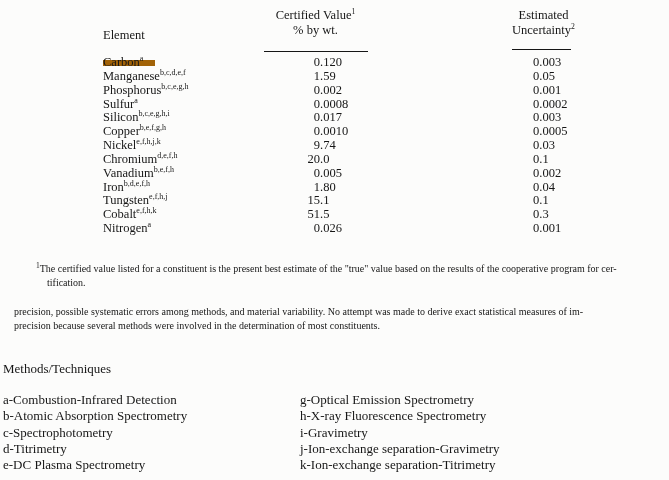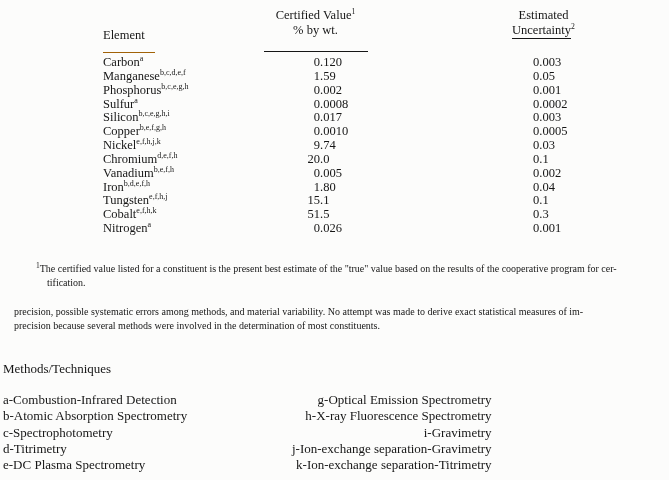--- a/index.html
+++ b/index.html
@@ -9,25 +9,25 @@
     background:#fcfcfb;
     color:#161616;
     position:relative;
     overflow:hidden;
   }
   .page { position:absolute; inset:0; }
   sup { font-size:0.62em; vertical-align:super; line-height:0; }
 
   
   .th-element { position:absolute; left:103px; top:28px; font-size:12.5px; }
-  .th-element .u { display:inline-block; border-bottom:1px solid #a16207; padding:0 10px 9px 0; }
+  .th-element .u { display:inline-block; border-bottom:6px solid #a16207; padding:0 10px 17px 0; }
   .th-value { position:absolute; left:248px; top:8px; width:135px; text-align:center; font-size:12.5px; line-height:15px; }
   .th-value .u2 { display:inline-block; width:104px; border-bottom:1px solid #161616; padding-bottom:13px; }
   .th-unc { position:absolute; left:480px; top:8px; width:127px; text-align:center; font-size:12.5px; line-height:15px; }
-  .th-unc .u { border-bottom:1px solid #161616; padding-bottom:1px; }
+  .th-unc .u { border-bottom:1px solid #161616; padding-bottom:12px; }
 
   
   .tbody { position:absolute; left:0; top:56px; width:540px; }
   .row { position:relative; height:13.85px; font-size:12.5px; }
   .cell { position:absolute; top:0; line-height:13.85px; white-space:nowrap; }
   .el { left:103px; }
   .el sup { font-size:8px; }
   .val { left:278px; }
   .vint { display:inline-block; width:42px; text-align:right; }
   .unc { left:533px; }
@@ -36,21 +36,21 @@
   .footnote { position:absolute; left:3px; width:664px; font-size:10px; line-height:14px; }
   #footnote-1 { top:262px;margin-left:33px; }
   #footnote-2 { top:305px; }
   .fn-line.cont { padding-left:11px; }
   .footnote sup { font-size:7.5px; }
 
   
   .methods-heading { position:absolute; left:3px; top:361px; font-size:13px; }
   .methods-col { position:absolute; top:392px; font-size:13px; line-height:16.3px; white-space:nowrap; }
   #methods-left { left:3px; }
-  #methods-right { left:292px;text-align:right; }
+  #methods-right { left:300px; }
 </style>
 </head>
 <body>
 
 <div class="page">
 
   <div>
     <div class="th-element">
       <span class="u">Element</span>
     </div>

